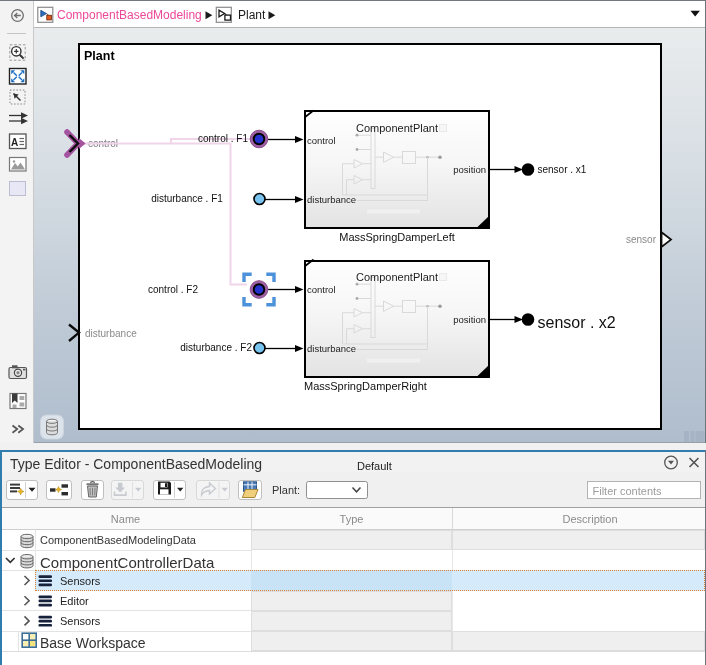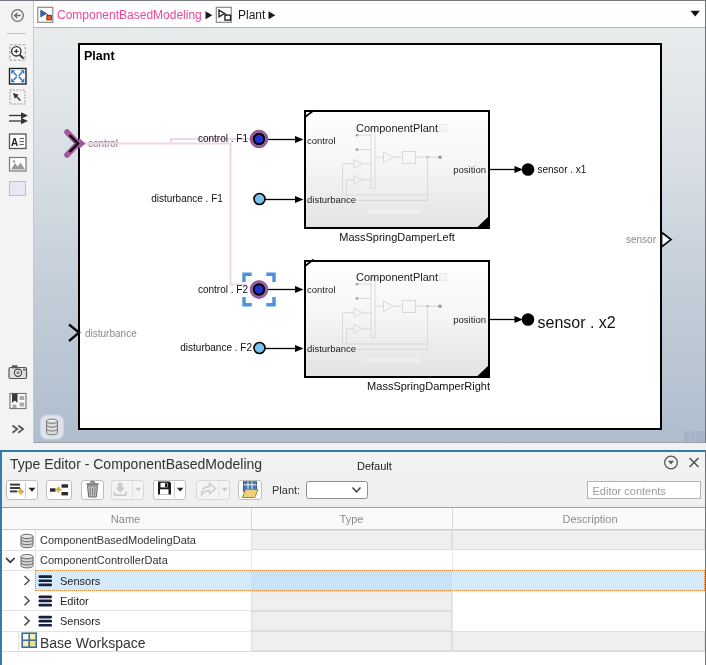--- a/index.html
+++ b/index.html
@@ -31,25 +31,25 @@
 <div class="txt" style="left:304px;top:121.5px;width:186px;text-align:center;font-size:11px;color:#1c1c1c;">ComponentPlant</div>
 <div class="txt" style="left:307px;top:134.5px;font-size:9.5px;color:#222;">control</div>
 <div class="txt" style="left:307px;top:194px;font-size:9.5px;color:#222;">disturbance</div>
 <div class="txt" style="left:425px;top:164px;width:61px;text-align:right;font-size:9.5px;color:#222;">position</div>
 <div class="txt" style="left:304px;top:231px;width:186px;text-align:center;font-size:11px;color:#111;">MassSpringDamperLeft</div>
 
 <div class="txt" style="left:304px;top:270.5px;width:186px;text-align:center;font-size:11px;color:#1c1c1c;">ComponentPlant</div>
 <div class="txt" style="left:307px;top:283.5px;font-size:9.5px;color:#222;">control</div>
 <div class="txt" style="left:307px;top:343px;font-size:9.5px;color:#222;">disturbance</div>
 <div class="txt" style="left:425px;top:314px;width:61px;text-align:right;font-size:9.5px;color:#222;">position</div>
-<div class="txt" style="left:304px;top:380px;width:186px;text-align:right;font-size:11px;color:#111;">MassSpringDamperRight</div>
+<div class="txt" style="left:304px;top:380px;width:186px;text-align:left;font-size:11px;color:#111;">MassSpringDamperRight</div>
 
 <div class="txt" style="left:148px;top:133px;width:100px;text-align:right;font-size:10px;color:#111;">control . F1</div>
 <div class="txt" style="left:122px;top:193px;width:130px;text-align:center;font-size:10px;color:#111;">disturbance . F1</div>
-<div class="txt" style="left:148px;top:284px;width:100px;text-align:right;font-size:10px;color:#111;">control . F2</div>
+<div class="txt" style="left:148px;top:284px;width:100px;font-size:10px;color:#111;">control . F2</div>
 <div class="txt" style="left:122px;top:342px;width:130px;text-align:right;font-size:10px;color:#111;">disturbance . F2</div>
 <div class="txt" style="left:537.5px;top:163.5px;font-size:10px;color:#111;">sensor . x1</div>
 <div class="txt" style="left:537.5px;top:313.5px;font-size:16px;color:#111;">sensor . x2</div>
 
 <div class="txt" style="left:85px;top:327.5px;font-size:10px;color:#8a8a8a;">disturbance</div>
 <div class="txt" style="left:556px;top:233.8px;width:100px;text-align:right;font-size:10px;color:#8a8a8a;">sensor</div>
 
 <svg class="abs" style="left:0;top:0;" width="706" height="665" viewBox="0 0 706 665">
 
   <g id="wm" stroke="#d9d9d9" fill="none" stroke-width="1">
@@ -144,21 +144,21 @@
 <div class="abs" style="left:46px;top:480px;width:26px;height:20px;background:#fff;border:1px solid #bfbfbf;border-radius:3px;box-sizing:border-box;"></div>
 <div class="abs" style="left:81px;top:480px;width:23px;height:20px;background:#fff;border:1px solid #bfbfbf;border-radius:3px;box-sizing:border-box;"></div>
 <div class="abs" style="left:111px;top:480px;width:33px;height:20px;background:#f4f4f4;border:1px solid #d8d8d8;border-radius:3px;box-sizing:border-box;"></div>
 <div class="abs" style="left:153px;top:480px;width:33px;height:20px;background:#fff;border:1px solid #bfbfbf;border-radius:3px;box-sizing:border-box;"></div>
 <div class="abs" style="left:196px;top:480px;width:34px;height:20px;background:#f4f4f4;border:1px solid #d8d8d8;border-radius:3px;box-sizing:border-box;"></div>
 <div class="abs" style="left:238px;top:480px;width:24px;height:20px;background:#fff;border:1px solid #bfbfbf;border-radius:3px;box-sizing:border-box;"></div>
 <div class="txt" style="left:272px;top:484px;font-size:11px;color:#333;">Plant:</div>
 <div class="abs" style="left:306px;top:481px;width:62px;height:17.5px;background:#fff;border:1px solid #8f8f8f;border-radius:2.5px;box-sizing:border-box;"></div>
 <div class="txt" style="left:313px;top:460px;font-size:11px;color:#222;padding-left:44px;">Default</div>
 <div class="abs" style="left:587px;top:481px;width:113.5px;height:18px;background:#fff;border:1px solid #b3b3b3;box-sizing:border-box;"></div>
-<div class="txt" style="left:592.5px;top:484.5px;font-size:11px;color:#9c9c9c;">Editor contents</div>
+<div class="txt" style="left:592.5px;top:484.5px;font-size:11px;color:#9c9c9c;">Filter contents</div>
 
 <div class="abs" style="left:2px;top:508px;width:702.5px;height:22px;background:#fafafa;border-bottom:1px solid #cfcfcf;box-sizing:border-box;"></div>
 <div class="txt" style="left:0px;top:513px;width:251px;text-align:center;font-size:11px;color:#8b8b8b;">Name</div>
 <div class="txt" style="left:251px;top:513px;width:201px;text-align:center;font-size:11px;color:#8b8b8b;">Type</div>
 <div class="txt" style="left:452px;top:513px;width:236px;text-align:center;font-size:11px;color:#8b8b8b;padding-left:20px;">Description</div>
 <div class="abs" style="left:251px;top:508px;width:1px;height:22px;background:#d8d8d8;"></div>
 <div class="abs" style="left:452px;top:508px;width:1px;height:22px;background:#d8d8d8;"></div>
 
 <div class="abs" style="left:35px;top:530px;width:1px;height:40.4px;background:#e6e6e6;"></div>
 <div class="abs" style="left:251px;top:530px;width:201px;height:20.2px;background:#efefef;border:1px solid #dedede;box-sizing:border-box;"></div>
@@ -180,21 +180,21 @@
 <div class="abs" style="left:251px;top:610.8px;width:201px;height:20.2px;background:#efefef;border:1px solid #dedede;box-sizing:border-box;"></div>
 <div class="abs" style="left:452px;top:610.8px;width:1px;height:20.2px;background:#e8e8e8;"></div>
 <div class="abs" style="left:2px;top:630.5px;width:249px;height:1px;background:#e3e3e3;"></div>
 
 <div class="abs" style="left:251px;top:631px;width:201px;height:20.2px;background:#efefef;border:1px solid #dedede;box-sizing:border-box;"></div>
 <div class="abs" style="left:452px;top:631px;width:252.5px;height:20.2px;background:#efefef;border:1px solid #dedede;box-sizing:border-box;"></div>
 <div class="abs" style="left:2px;top:651.2px;width:702.5px;height:1px;background:#dcdcdc;"></div>
 <div class="abs" style="left:18px;top:631px;width:1px;height:20.2px;background:#e3e3e3;"></div>
 
 <div class="txt" style="left:40px;top:534px;font-size:11px;color:#333;">ComponentBasedModelingData</div>
-<div class="txt" style="left:40px;top:554.3px;font-size:11px;color:#333;">ComponentControllerData</div>
+<div class="txt" style="left:40px;top:554.3px;font-size:15px;color:#333;">ComponentControllerData</div>
 <div class="txt" style="left:60px;top:574.5px;font-size:11px;color:#222;">Sensors</div>
 <div class="txt" style="left:60px;top:594.7px;font-size:11px;color:#222;">Editor</div>
 <div class="txt" style="left:60px;top:614.9px;font-size:11px;color:#222;">Sensors</div>
 <div class="txt" style="left:40px;top:635.1px;font-size:14px;color:#333;">Base Workspace</div>
 
 <svg class="abs" style="left:0;top:0;" width="706" height="665" viewBox="0 0 706 665" id="icons">
 
   <circle cx="17.5" cy="15.5" r="5.8" fill="none" stroke="#6e6e6e" stroke-width="1.3"></circle>
   <path d="M20.8,15.5 L14.8,15.5 M17.3,12.9 L14.5,15.5 L17.3,18.1" stroke="#6e6e6e" stroke-width="1.3" fill="none"></path>
   <line x1="7" y1="33.5" x2="26" y2="33.5" stroke="#c4c4c4" stroke-width="1"></line>

